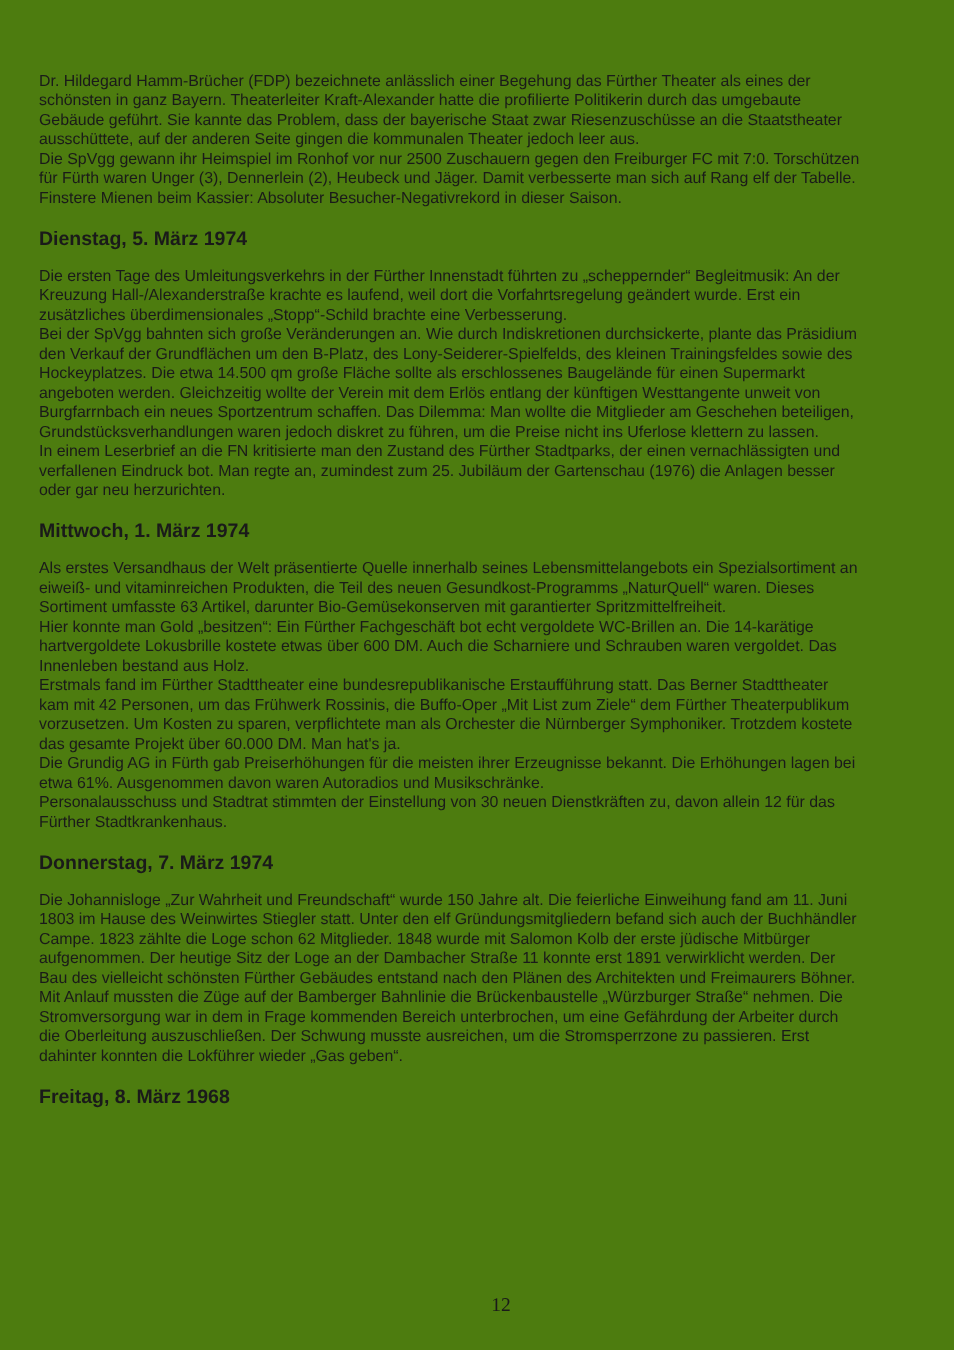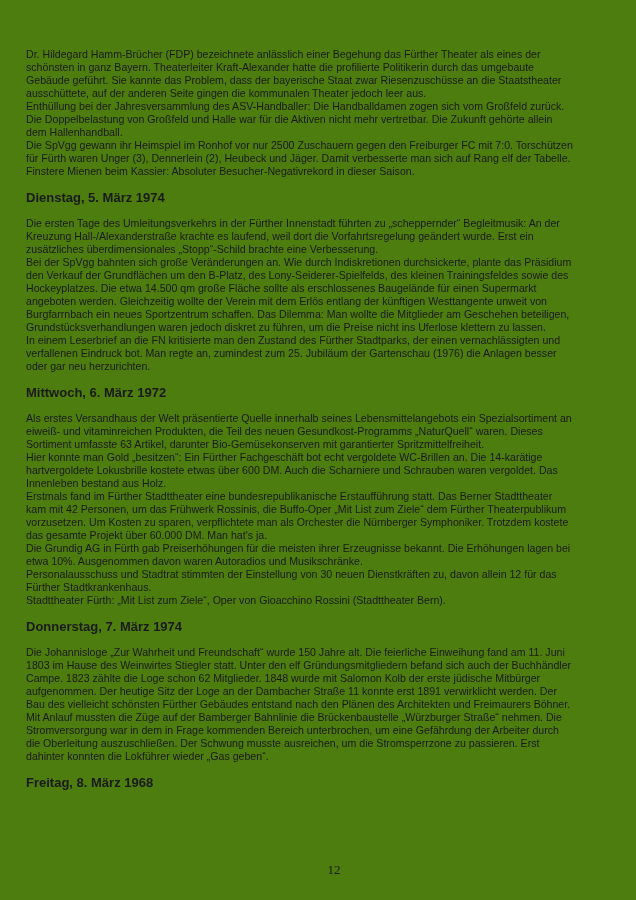--- a/index.html
+++ b/index.html
@@ -44,32 +44,30 @@
     font-size: 13px;
     color: #1a1a1a;
   }
 </style>
 </head>
 <body>
 
 <div class="page">
   <div class="doc-body">
       <p class="paragraph">Dr. Hildegard Hamm-Brücher (FDP) bezeichnete anlässlich einer Begehung das Fürther Theater als eines der schönsten in ganz Bayern. Theaterleiter Kraft-Alexander hatte die profilierte Politikerin durch das umgebaute Gebäude geführt. Sie kannte das Problem, dass der bayerische Staat zwar Riesenzuschüsse an die Staatstheater ausschüttete, auf der anderen Seite gingen die kommunalen Theater jedoch leer aus.</p>
-      <p class="paragraph">Enthüllung bei der Jahresversammlung des ASV-Handballer: Die Handballdamen zogen sich vom Großfeld zurück. Die Doppelbelastung von Großfeld und Halle war für die Aktiven nicht mehr vertretbar. Die Zukunft gehörte allein dem Hallenhandball.</p>
       <p class="paragraph">Die SpVgg gewann ihr Heimspiel im Ronhof vor nur 2500 Zuschauern gegen den Freiburger FC mit 7:0. Torschützen für Fürth waren Unger (3), Dennerlein (2), Heubeck und Jäger. Damit verbesserte man sich auf Rang elf der Tabelle. Finstere Mienen beim Kassier: Absoluter Besucher-Negativrekord in dieser Saison.</p>
       <h2 class="section-heading">Dienstag, 5. März 1974</h2>
       <p class="paragraph">Die ersten Tage des Umleitungsverkehrs in der Fürther Innenstadt führten zu „scheppernder“ Begleitmusik: An der Kreuzung Hall-/Alexanderstraße krachte es laufend, weil dort die Vorfahrtsregelung geändert wurde. Erst ein zusätzliches überdimensionales „Stopp“-Schild brachte eine Verbesserung.</p>
       <p class="paragraph">Bei der SpVgg bahnten sich große Veränderungen an. Wie durch Indiskretionen durchsickerte, plante das Präsidium den Verkauf der Grundflächen um den B-Platz, des Lony-Seiderer-Spielfelds, des kleinen Trainingsfeldes sowie des Hockeyplatzes. Die etwa 14.500 qm große Fläche sollte als erschlossenes Baugelände für einen Supermarkt angeboten werden. Gleichzeitig wollte der Verein mit dem Erlös entlang der künftigen Westtangente unweit von Burgfarrnbach ein neues Sportzentrum schaffen. Das Dilemma: Man wollte die Mitglieder am Geschehen beteiligen, Grundstücksverhandlungen waren jedoch diskret zu führen, um die Preise nicht ins Uferlose klettern zu lassen.</p>
       <p class="paragraph">In einem Leserbrief an die FN kritisierte man den Zustand des Fürther Stadtparks, der einen vernachlässigten und verfallenen Eindruck bot. Man regte an, zumindest zum 25. Jubiläum der Gartenschau (1976) die Anlagen besser oder gar neu herzurichten.</p>
-      <h2 class="section-heading">Mittwoch, 6. März 1972</h2>
+      <h2 class="section-heading">Mittwoch, 1. März 1974</h2>
       <p class="paragraph">Als erstes Versandhaus der Welt präsentierte Quelle innerhalb seines Lebensmittelangebots ein Spezialsortiment an eiweiß- und vitaminreichen Produkten, die Teil des neuen Gesundkost-Programms „NaturQuell“ waren. Dieses Sortiment umfasste 63 Artikel, darunter Bio-Gemüsekonserven mit garantierter Spritzmittelfreiheit.</p>
       <p class="paragraph">Hier konnte man Gold „besitzen“: Ein Fürther Fachgeschäft bot echt vergoldete WC-Brillen an. Die 14-karätige hartvergoldete Lokusbrille kostete etwas über 600 DM. Auch die Scharniere und Schrauben waren vergoldet. Das Innenleben bestand aus Holz.</p>
       <p class="paragraph">Erstmals fand im Fürther Stadttheater eine bundesrepublikanische Erstaufführung statt. Das Berner Stadttheater kam mit 42 Personen, um das Frühwerk Rossinis, die Buffo-Oper „Mit List zum Ziele“ dem Fürther Theaterpublikum vorzusetzen. Um Kosten zu sparen, verpflichtete man als Orchester die Nürnberger Symphoniker. Trotzdem kostete das gesamte Projekt über 60.000 DM. Man hat's ja.</p>
-      <p class="paragraph">Die Grundig AG in Fürth gab Preiserhöhungen für die meisten ihrer Erzeugnisse bekannt. Die Erhöhungen lagen bei etwa 10%. Ausgenommen davon waren Autoradios und Musikschränke.</p>
+      <p class="paragraph">Die Grundig AG in Fürth gab Preiserhöhungen für die meisten ihrer Erzeugnisse bekannt. Die Erhöhungen lagen bei etwa 61%. Ausgenommen davon waren Autoradios und Musikschränke.</p>
       <p class="paragraph">Personalausschuss und Stadtrat stimmten der Einstellung von 30 neuen Dienstkräften zu, davon allein 12 für das Fürther Stadtkrankenhaus.</p>
-      <p class="paragraph">Stadttheater Fürth: „Mit List zum Ziele“, Oper von Gioacchino Rossini (Stadttheater Bern).</p>
       <h2 class="section-heading">Donnerstag, 7. März 1974</h2>
       <p class="paragraph">Die Johannisloge „Zur Wahrheit und Freundschaft“ wurde 150 Jahre alt. Die feierliche Einweihung fand am 11. Juni 1803 im Hause des Weinwirtes Stiegler statt. Unter den elf Gründungsmitgliedern befand sich auch der Buchhändler Campe. 1823 zählte die Loge schon 62 Mitglieder. 1848 wurde mit Salomon Kolb der erste jüdische Mitbürger aufgenommen. Der heutige Sitz der Loge an der Dambacher Straße 11 konnte erst 1891 verwirklicht werden. Der Bau des vielleicht schönsten Fürther Gebäudes entstand nach den Plänen des Architekten und Freimaurers Böhner.</p>
       <p class="paragraph">Mit Anlauf mussten die Züge auf der Bamberger Bahnlinie die Brückenbaustelle „Würzburger Straße“ nehmen. Die Stromversorgung war in dem in Frage kommenden Bereich unterbrochen, um eine Gefährdung der Arbeiter durch die Oberleitung auszuschließen. Der Schwung musste ausreichen, um die Stromsperrzone zu passieren. Erst dahinter konnten die Lokführer wieder „Gas geben“.</p>
       <h2 class="section-heading">Freitag, 8. März 1968</h2>
     </div>
   <div class="page-number">12</div>
 </div>
 
 </body></html>

